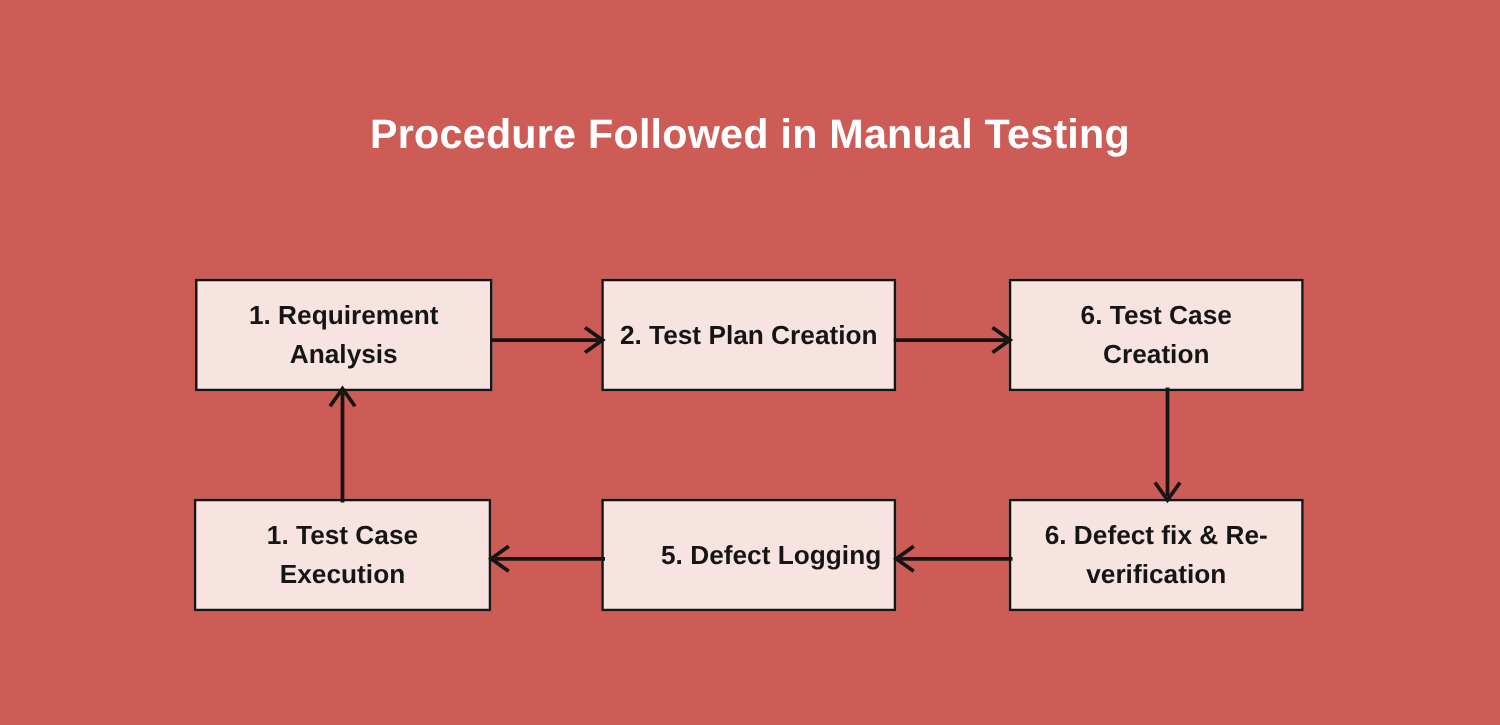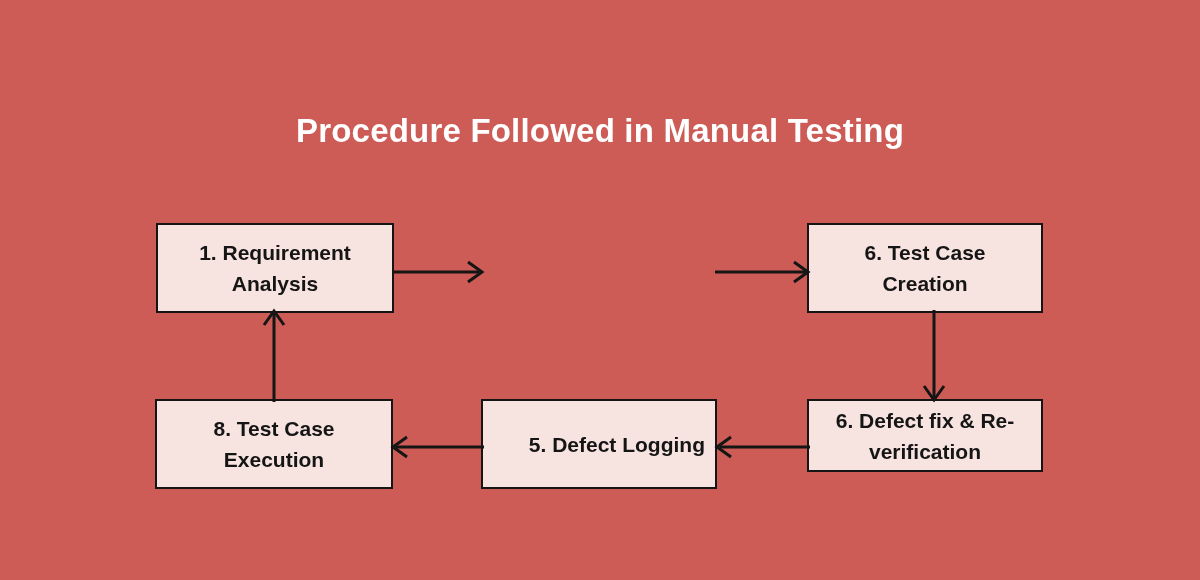--- a/index.html
+++ b/index.html
@@ -22,21 +22,20 @@
     position: absolute;
     left: 0;
     top: 84px;
     width: 1200px;
     text-align: center;
     color: #ffffff;
     font-size: 33px;
     font-weight: bold;
     letter-spacing: 0.2px;
     line-height: 46px;
-    margin-top: 24px;
   }
   .node {
     position: absolute;
     box-sizing: border-box;
     background: #f7e3e0;
     border: 2px solid #151515;
     color: #151515;
     font-size: 21px;
     font-weight: bold;
     line-height: 31px;
@@ -50,21 +49,21 @@
     display: block;
     width: 100%;
   }
   
   #node-1 { left: 156px; top: 223px; width: 238px; height: 90px; }
   #node-2 { left: 481px; top: 223px; width: 236px; height: 90px; }
   #node-3 { left: 807px; top: 223px; width: 236px; height: 90px; }
   
   #node-4 { left: 155px; top: 399px; width: 238px; height: 90px; }
   #node-5 { left: 481px; top: 399px; width: 236px; height: 90px; text-align: right; }
-  #node-6 { left: 807px; top: 399px; width: 236px; height: 73px; }
+  #node-6 { left: 807px; top: 399px; width: 236px; height: 90px; }
 
   .connector {
     position: absolute;
     overflow: visible;
   }
   .connector line {
     stroke: #151515;
     stroke-width: 3;
   }
   .connector polyline {
@@ -87,27 +86,30 @@
 <body>
 
 <div id="canvas">
 
   <div id="diagram-title">Procedure Followed in Manual Testing</div>
 
   <div class="node" id="node-1">
     <span class="node-label">1. Requirement Analysis</span>
   </div>
 
+  <div class="node" id="node-2">
+    <span class="node-label">2. Test Plan Creation</span>
+  </div>
 
   <div class="node" id="node-3">
     <span class="node-label">6. Test Case Creation</span>
   </div>
 
   <div class="node" id="node-4">
-    <span class="node-label">8. Test Case Execution</span>
+    <span class="node-label">1. Test Case Execution</span>
   </div>
 
   <div class="node" id="node-5">
     <span class="node-label">5. Defect Logging</span>
   </div>
 
   <div class="node" id="node-6">
     <span class="node-label">6. Defect fix &amp; Re-verification</span>
   </div>
 

